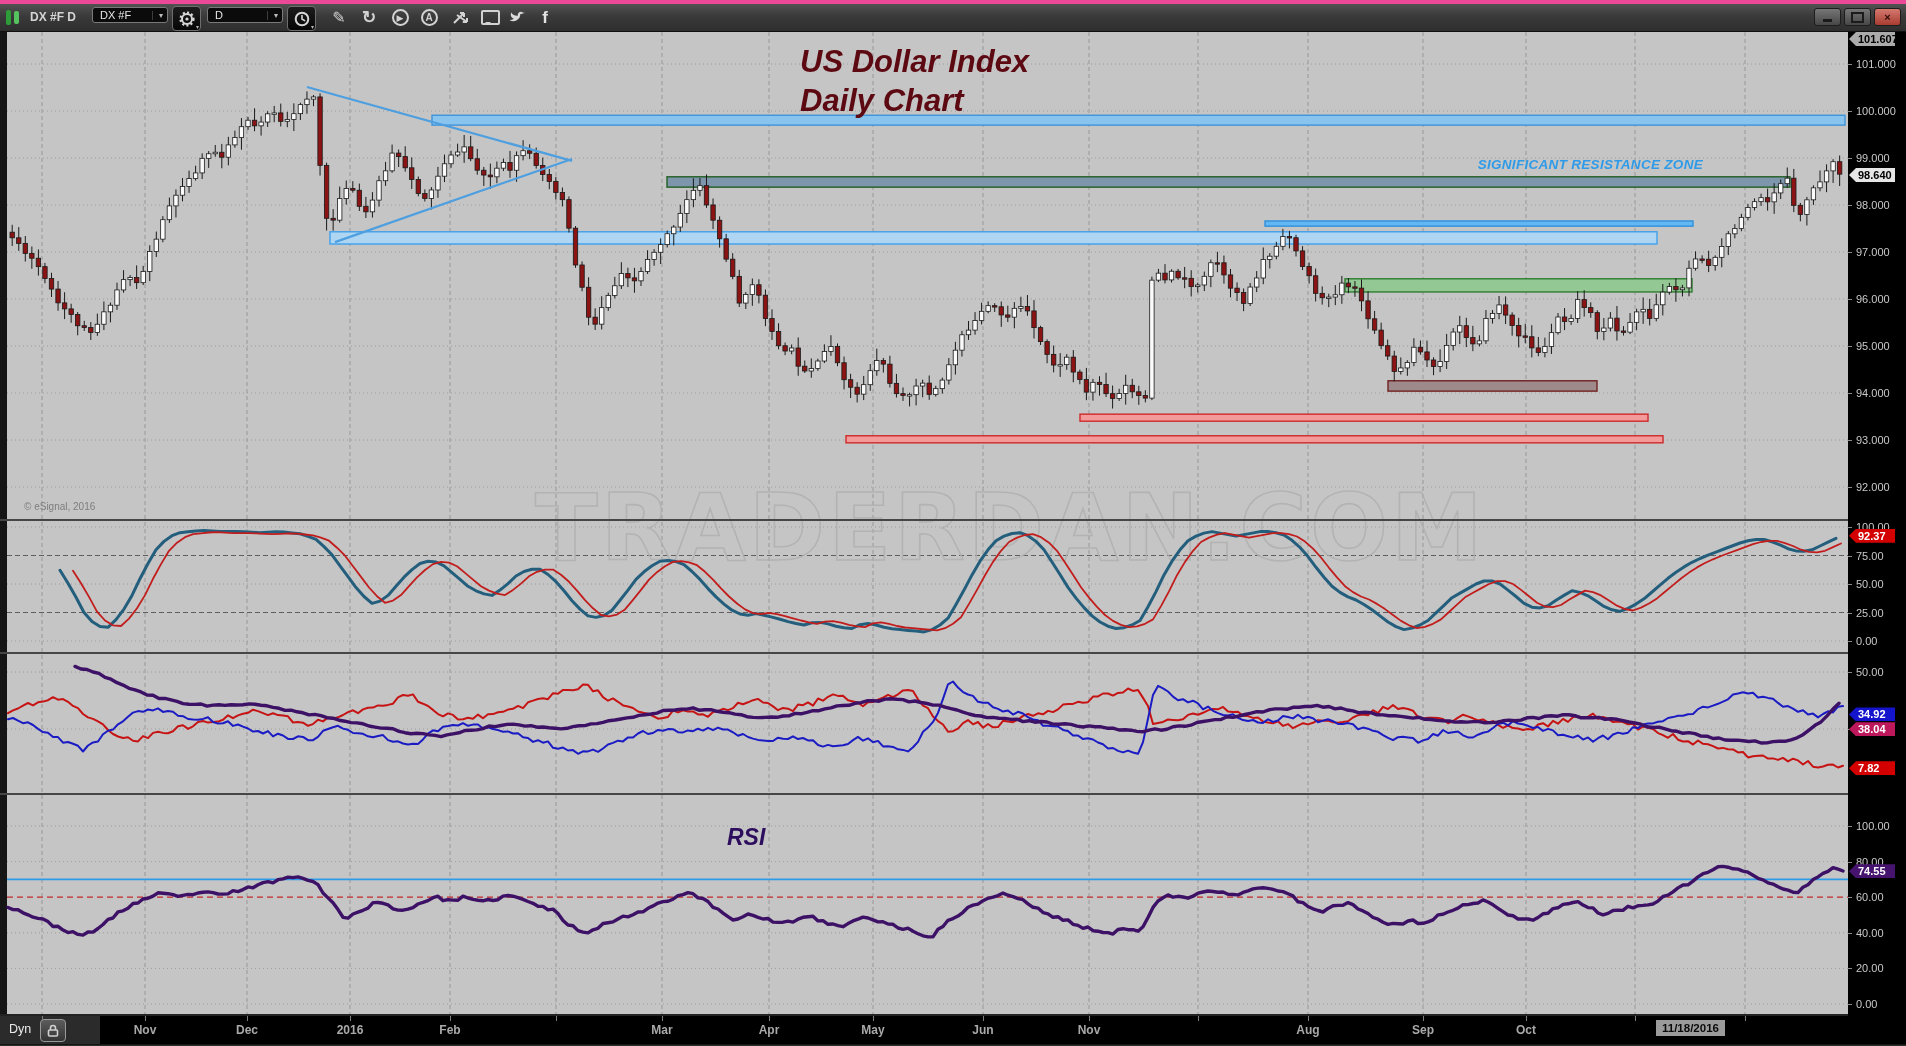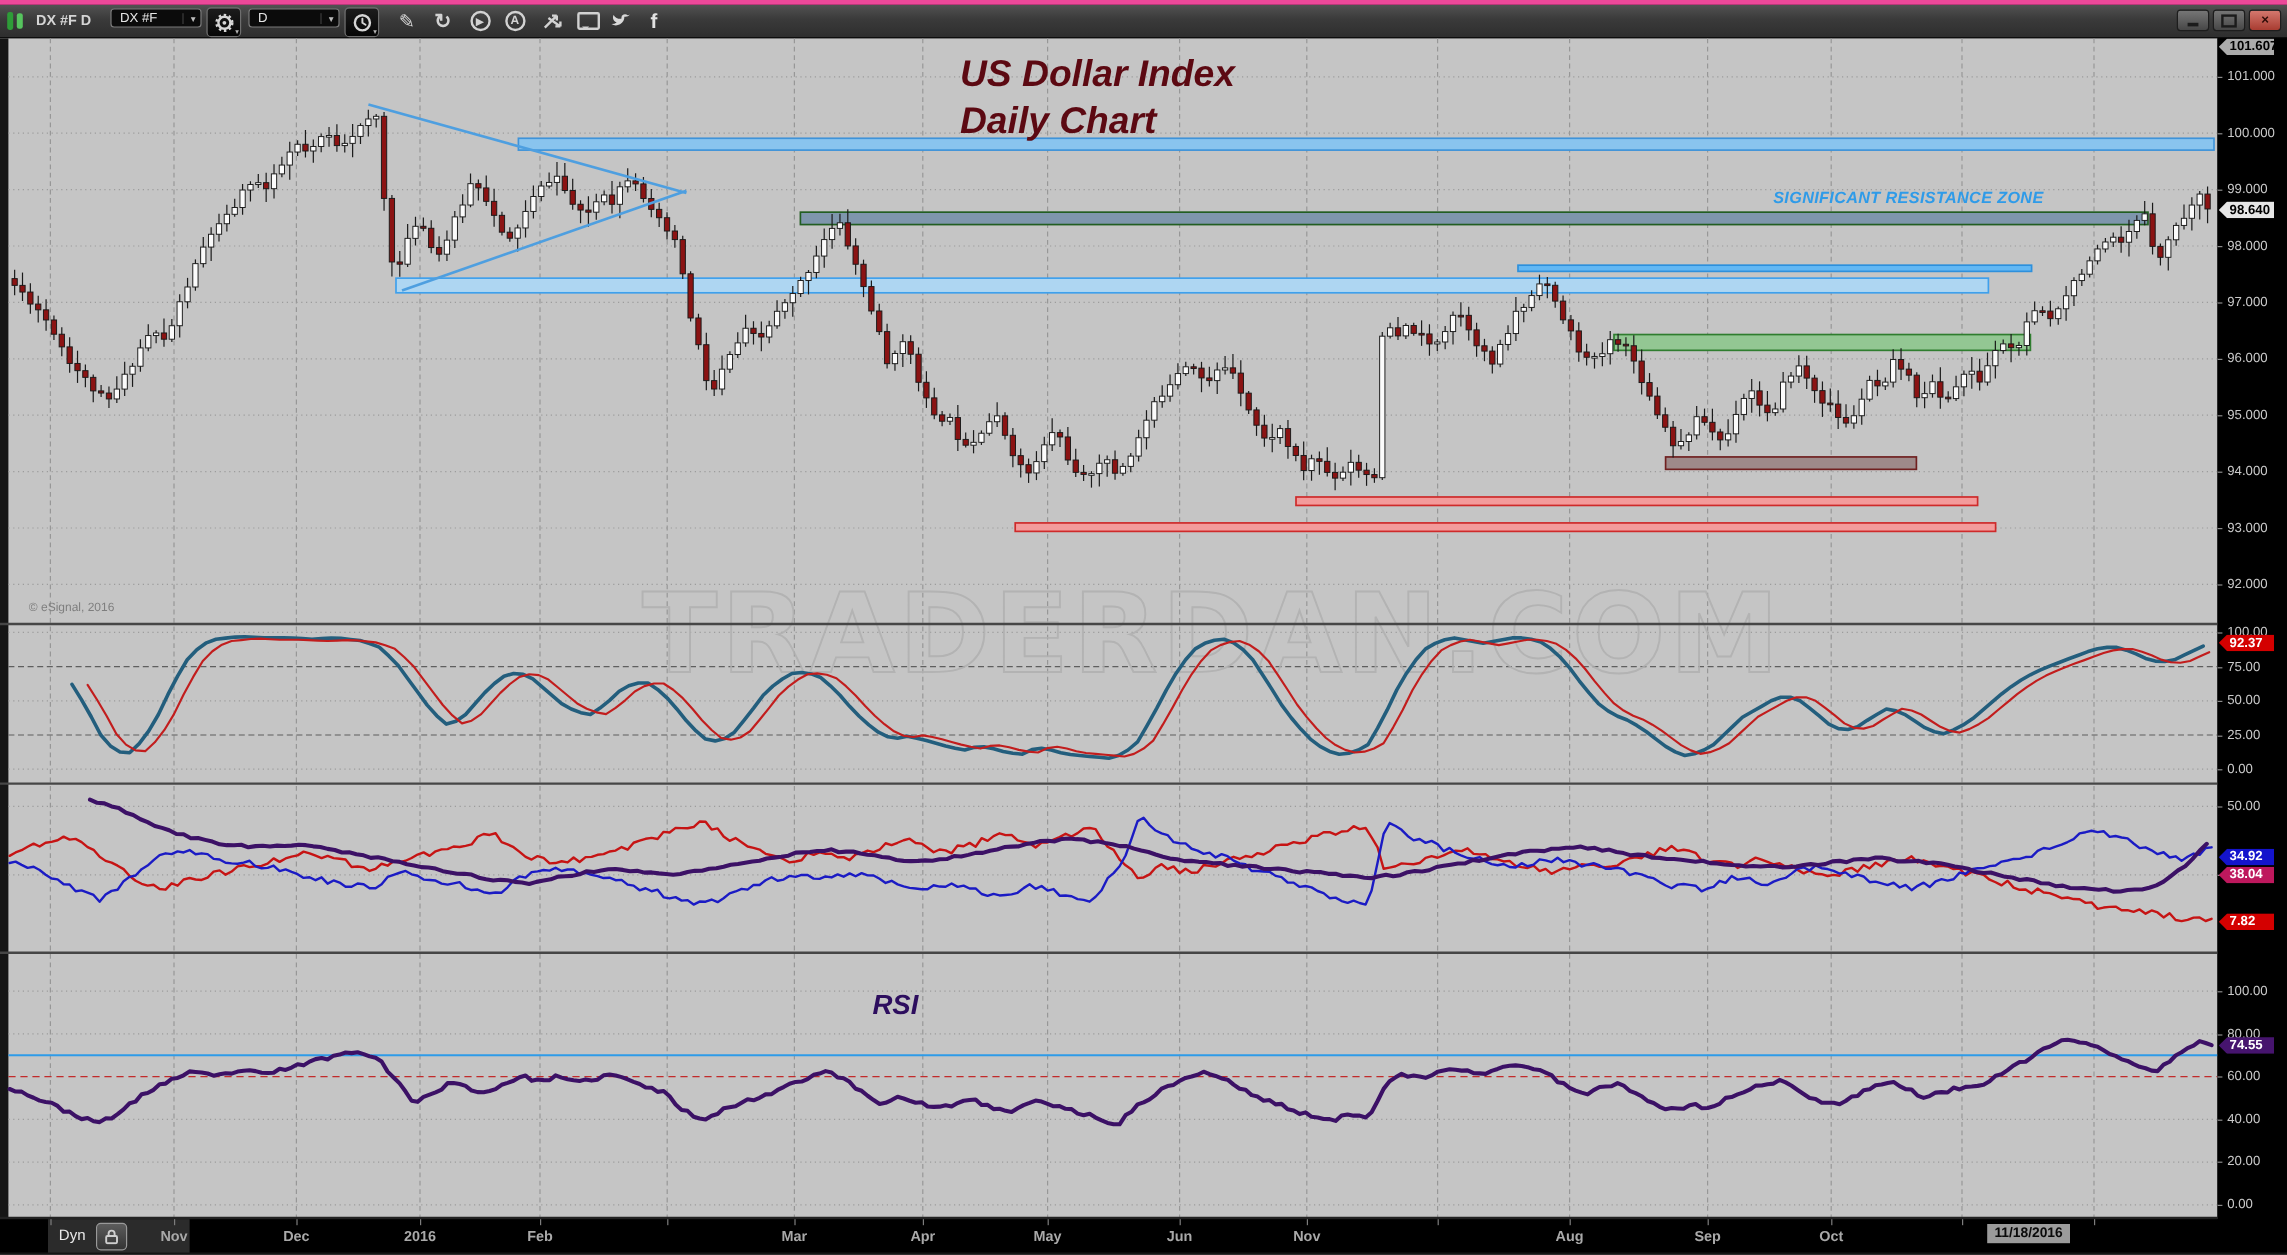--- a/index.html
+++ b/index.html
@@ -51,21 +51,21 @@
   .wb-min i{display:block;width:9px;height:3px;background:#1b1b1b;margin-top:7px;}
   
   #plot-svg{position:absolute;left:0;top:0;}
   .price-axis{position:absolute;left:1848px;top:28px;width:58px;height:984px;background:#000;}
   .pa-label{position:absolute;left:8px;color:#c9c9c9;font-size:11px;}
   .pa-tick{position:absolute;left:0;width:4px;height:1px;background:#8a8a8a;}
   .tag{position:absolute;left:1px;height:14px;line-height:14px;font-size:11px;font-weight:bold;
     padding:0 3px 0 9px;clip-path:polygon(0 50%,7px 0,100% 0,100% 100%,7px 100%);width:46px;
     box-sizing:border-box;}
   .date-axis{position:absolute;left:0;top:1012px;width:1906px;height:28px;background:#000;}
-  .dyn-corner{position:absolute;left:0;top:0;width:118px;height:28px;background:#2b2b2b;margin-left:40px;}
+  .dyn-corner{position:absolute;left:0;top:0;width:100px;height:28px;background:#2b2b2b;}
   .dyn-label{position:absolute;left:9px;top:6px;color:#eaeaea;font-size:12.5px;}
   .lock-btn{position:absolute;left:40px;top:3px;width:24px;height:21px;border:1px solid #999;
     border-radius:4px;background:linear-gradient(#5c5c5c,#343434);display:flex;align-items:center;
     justify-content:center;}
   .da-label{position:absolute;top:7px;color:#a9a9a9;font-size:12px;font-weight:bold;transform:translateX(-50%);}
   .da-tick{position:absolute;top:0;width:1px;height:5px;background:#7d7d7d;}
   .date-tag{position:absolute;top:4px;height:16px;line-height:16px;background:#9b9b9b;color:#0a0a0a;
     font-size:11.5px;font-weight:bold;padding:0 6px;}
   .bottom-strip{position:absolute;left:0;top:1040px;width:1906px;height:6px;background:#2e2e2e;
     border-top:1px solid #141414;}

